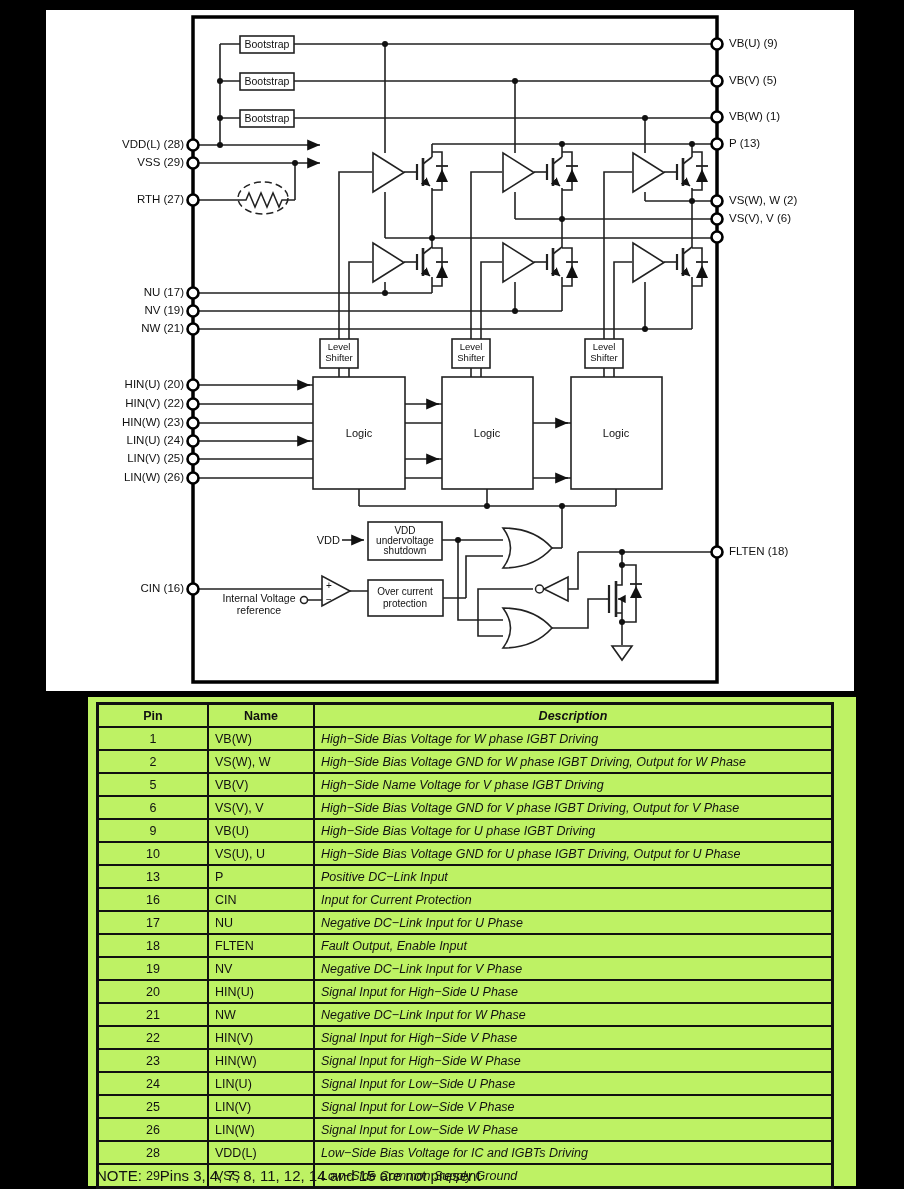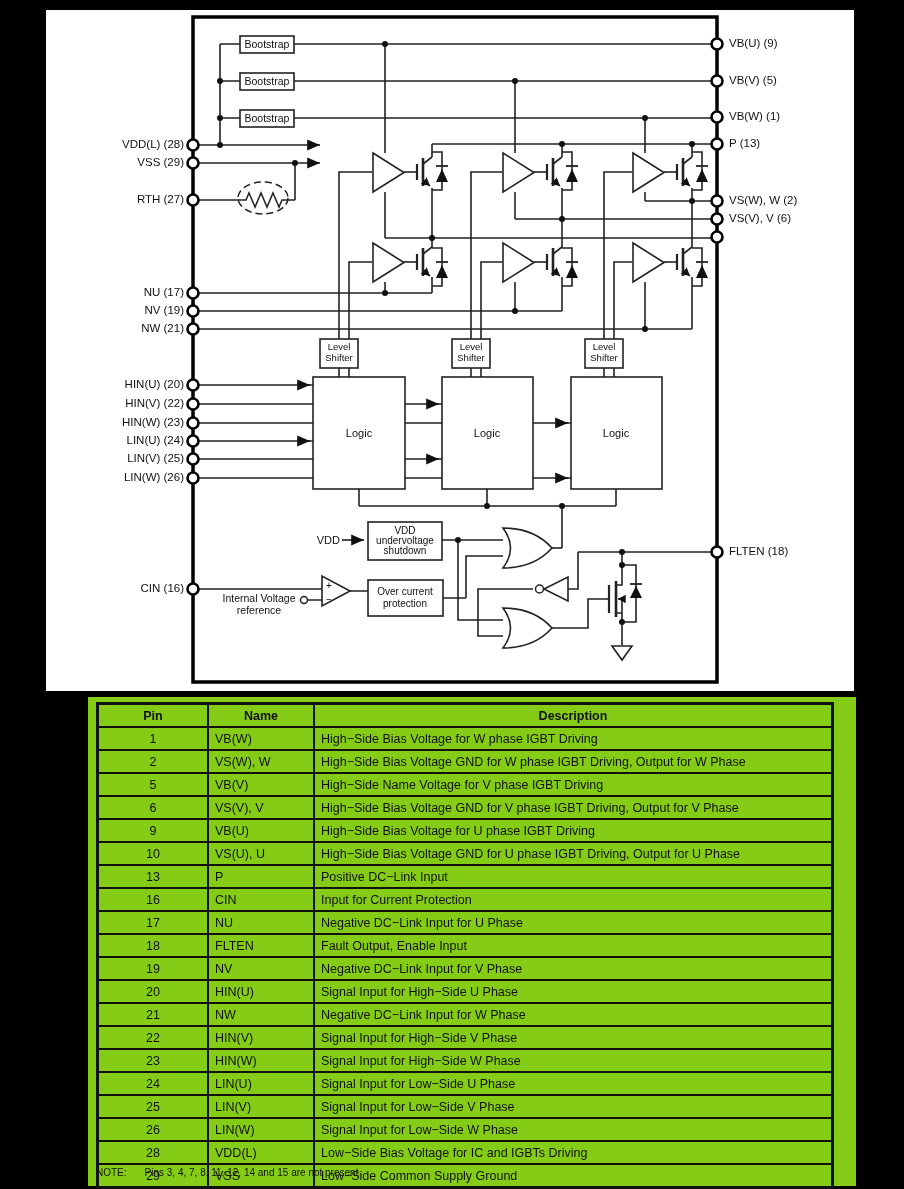--- a/index.html
+++ b/index.html
@@ -1,30 +1,30 @@
 <!DOCTYPE html>
 <html><head>
 <meta charset="utf-8">
 <style>
   html,body{margin:0;padding:0;background:#000;}
   #page{position:relative;width:904px;height:1189px;background:#000;overflow:hidden;
         font-family:"Liberation Sans", sans-serif;color:#111;}
   #diagram-panel{position:absolute;left:46px;top:10px;width:808px;height:681px;background:#fff;}
   #diagram-svg{position:absolute;left:0;top:0;}
-  #table-panel{position:absolute;left:88px;top:697px;width:768px;height:489px;background:#84cc16;}
+  #table-panel{position:absolute;left:88px;top:697px;width:768px;height:489px;background:#bef264;}
   table.pintable{border-collapse:collapse;position:absolute;left:8px;top:5px;table-layout:fixed;}
   table.pintable td,table.pintable th{border:2px solid #111;font-size:12.5px;height:21px;
         padding:0 6px;white-space:nowrap;overflow:hidden;}
   table.pintable{border:3px solid #111;}
   table.pintable th{font-weight:bold;text-align:center;}
   td.c-pin{width:96px;text-align:center;}
   td.c-name,th.c-name{width:92px;}
-  td.c-desc,th.c-desc{width:504px;text-align:left;padding-left:8px;}
+  td.c-desc,th.c-desc{width:504px;text-align:left;padding-left:8px;font-style:italic;}
   th.c-pin{width:96px;}
-  #note-row{position:absolute;left:8px;top:470px;font-size:10px;display:flex;gap:18px;}
+  #note-row{position:absolute;left:8px;top:470px;font-size:15px;display:flex;gap:18px;}
   text{font-family:"Liberation Sans", sans-serif;fill:#111;}
 </style>
 </head>
 <body>
 
 <div id="page">
   <div id="diagram-panel"></div>
 
   <svg id="diagram-svg" width="904" height="692" viewBox="0 0 904 692">
     <defs>

